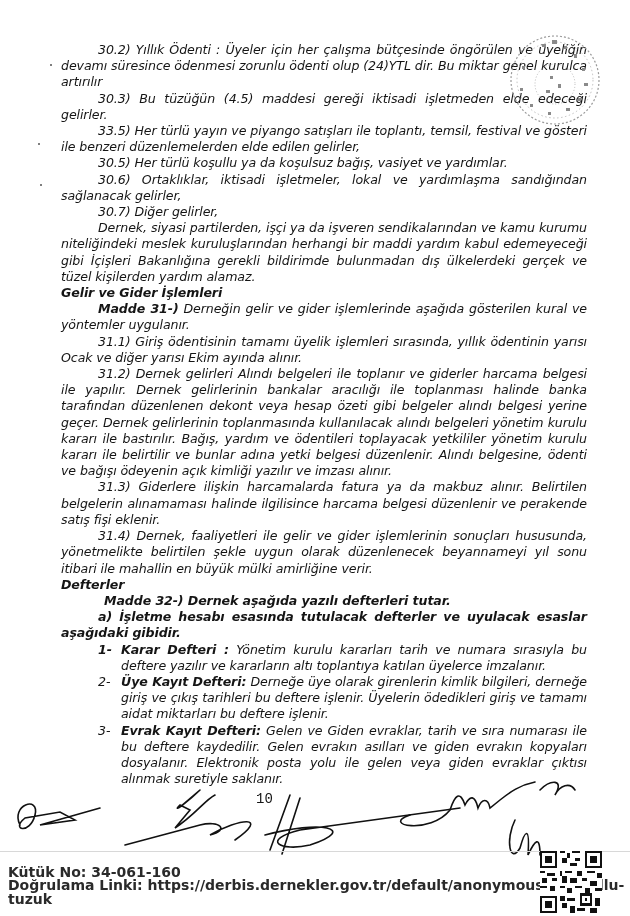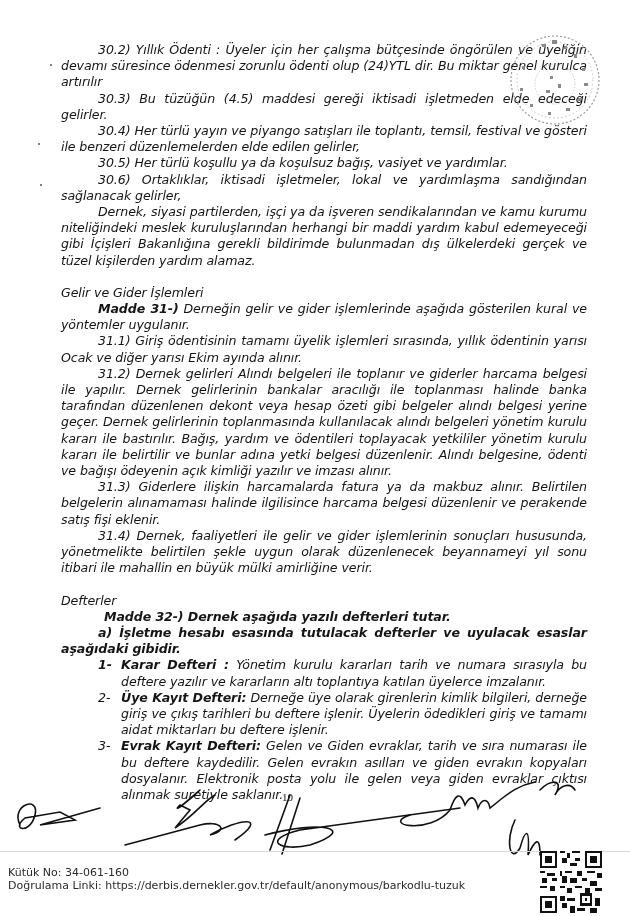--- a/index.html
+++ b/index.html
@@ -9,58 +9,59 @@
   }
   .page { position: absolute; left: 0; top: 0; width: 630px; height: 916px; }
   .body-text {
     position: absolute; left: 61px; top: 42px; width: 526px;
     font-size: 12.6px; line-height: 16.2px; font-style: italic;
     text-align: justify; letter-spacing: -0.1px;
   }
   .p { margin: 0; }
   .indent { text-indent: 37px; }
   .bold { font-weight: bold; }
-  .heading { font-weight: normal; margin-top: 16px; }
+  .heading { font-weight: bold; }
   .list { margin: 0 0 0 37px; }
   .list-item { display: flex; }
   .list-num { flex: 0 0 23px; }
   .list-body { flex: 1; text-align: justify; }
   .stamp {
     position: absolute; left: 502px; top: 28px; width: 102px; height: 100px;
     pointer-events: none;
   }
   .page-number {
-    position: absolute; left: 282px; top: 791px;
-    font-family: Liberation Serif, serif; font-size: 11px; font-style: normal;
+    position: absolute; left: 256px; top: 791px;
+    font-family: Liberation Mono, monospace; font-size: 14px; font-style: normal;
   }
   .signatures { position: absolute; left: 0; top: 770px; width: 630px; height: 100px; pointer-events: none; }
   .footer-line { position: absolute; left: 0; top: 851px; width: 630px; height: 1px; background: #d8d8d8; }
   .footer {
-    position: absolute; left: 8px; top: 866px; font-size: 11px; line-height: 13.3px;
-    font-style: normal; color: #2a2a2a;
+    position: absolute; left: 8px; top: 866px; font-size: 14px; line-height: 13.3px;
+    font-style: normal; color: #2a2a2a; font-weight: bold;
   }
   .qr { position: absolute; left: 540px; top: 851px; width: 62px; height: 62px; }
   .stray-dot { position: absolute; width: 2px; height: 2px; background: #555; border-radius: 1px; }
 </style>
 </head>
 <body>
 
 <div class="page">
 
   <span class="stray-dot" style="left:50px;top:64px"></span>
   <span class="stray-dot" style="left:38px;top:143px"></span>
   <span class="stray-dot" style="left:40px;top:184px"></span>
 
   <div class="body-text">
 
     <p class="p indent"><span>30.2)</span> <span>Yıllık Ödenti : Üyeler için her çalışma bütçesinde öngörülen ve üyeliğin devamı süresince ödenmesi zorunlu ödenti olup  (24)YTL dir. Bu miktar genel kurulca artırılır</span></p>
     <p class="p indent"><span>30.3)</span> <span>Bu tüzüğün (4.5) maddesi gereği iktisadi işletmeden elde edeceği gelirler.</span></p>
-    <p class="p indent"><span>30.4)</span> <span>Her türlü yayın ve piyango satışları ile toplantı, temsil, festival ve gösteri ile benzeri düzenlemelerden elde edilen gelirler,</span></p>
+    <p class="p indent"><span>33.5)</span> <span>Her türlü yayın ve piyango satışları ile toplantı, temsil, festival ve gösteri ile benzeri düzenlemelerden elde edilen gelirler,</span></p>
     <p class="p indent"><span>30.5)</span> <span>Her türlü koşullu ya da koşulsuz bağış, vasiyet ve yardımlar.</span></p>
     <p class="p indent"><span>30.6)</span> <span>Ortaklıklar, iktisadi işletmeler, lokal ve yardımlaşma sandığından sağlanacak gelirler,</span></p>
+    <p class="p indent"><span>30.7)</span> <span>Diğer gelirler,</span></p>
     <p class="p indent">Dernek, siyasi partilerden, işçi ya da işveren sendikalarından ve kamu kurumu niteliğindeki meslek kuruluşlarından herhangi bir maddi yardım kabul edemeyeceği gibi İçişleri Bakanlığına gerekli bildirimde bulunmadan dış ülkelerdeki gerçek ve tüzel kişilerden yardım alamaz.</p>
 
     <p class="p heading">Gelir ve Gider İşlemleri</p>
     <p class="p indent"><span class="bold">Madde 31-)</span> <span>Derneğin gelir ve gider işlemlerinde aşağıda gösterilen kural ve yöntemler uygulanır.</span></p>
     <p class="p indent"><span>31.1)</span> <span>Giriş ödentisinin tamamı üyelik işlemleri sırasında, yıllık ödentinin yarısı Ocak ve diğer yarısı Ekim ayında alınır.</span></p>
     <p class="p indent"><span>31.2)</span> <span>Dernek gelirleri Alındı belgeleri ile toplanır ve giderler harcama belgesi ile yapılır. Dernek gelirlerinin bankalar aracılığı ile toplanması halinde banka tarafından düzenlenen dekont veya hesap özeti gibi belgeler alındı belgesi yerine geçer. Dernek gelirlerinin toplanmasında kullanılacak alındı belgeleri yönetim kurulu kararı ile bastırılır.  Bağış, yardım ve ödentileri toplayacak yetkililer yönetim kurulu kararı ile belirtilir ve bunlar adına yetki belgesi düzenlenir. Alındı belgesine, ödenti ve bağışı ödeyenin açık kimliği yazılır ve imzası alınır.</span></p>
     <p class="p indent"><span>31.3)</span> <span>Giderlere ilişkin harcamalarda fatura ya da makbuz alınır. Belirtilen belgelerin alınamaması halinde ilgilisince harcama belgesi düzenlenir ve perakende satış fişi eklenir.</span></p>
     <p class="p indent"><span>31.4)</span> <span>Dernek, faaliyetleri ile gelir ve gider işlemlerinin sonuçları hususunda, yönetmelikte belirtilen şekle uygun olarak düzenlenecek beyannameyi yıl sonu itibari ile mahallin en büyük mülki amirliğine verir.</span></p>
 
     <p class="p heading">Defterler</p>

